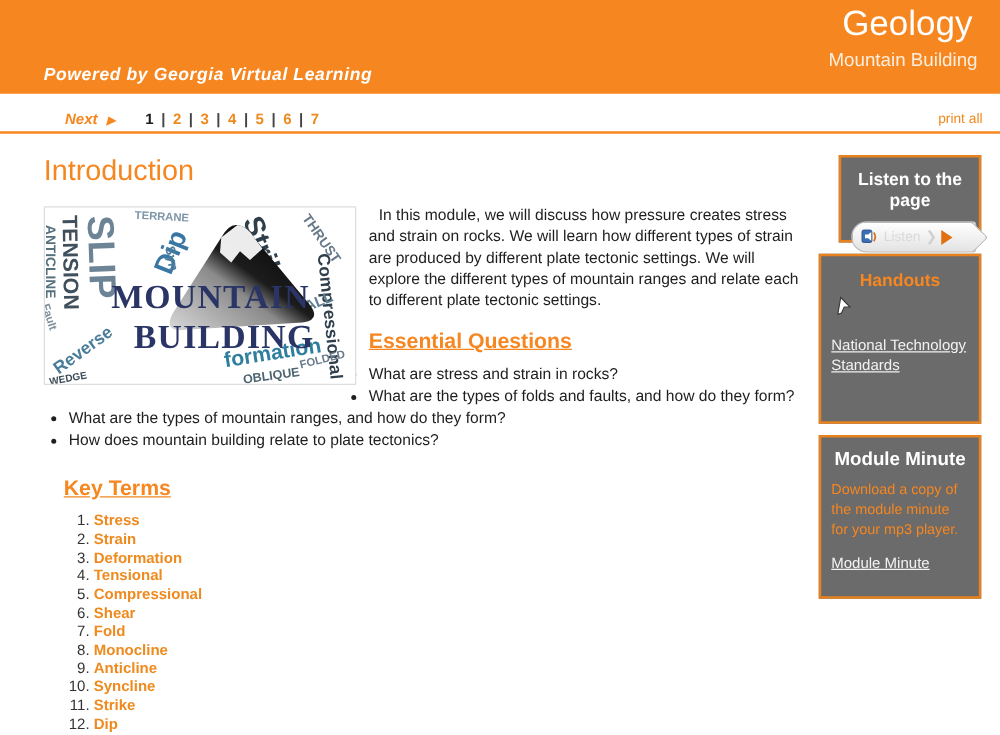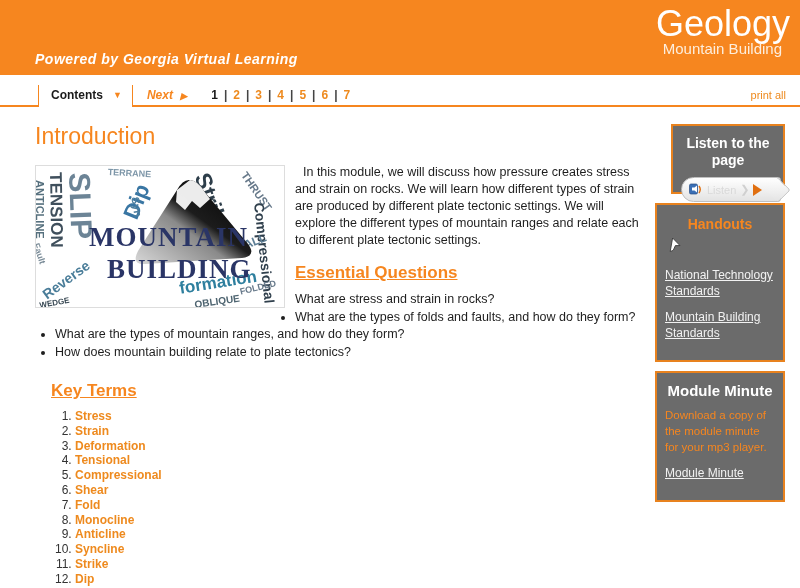--- a/index.html
+++ b/index.html
@@ -15,22 +15,22 @@
     --gray: #6B6B6B;
     --dark: #333333;
   }
 
   
   .header {
     position: relative; height: 75px;
     background: var(--accent);
   }
   .course-title {
-    position: absolute; top: 3px; right: 10px;
-    font-size: 36px; color: #ffffff; font-weight: 400;
+    position: absolute; top: 3px; right: 22px;
+    font-size: 28px; color: #ffffff; font-weight: 400;
   }
   .module-title {
     position: absolute; top: 40px; right: 18px;
     font-size: 15px; color: #fdeedd;
   }
   .powered-by {
     position: absolute; left: 35px; bottom: 8px;
     font-size: 14px; color: #ffffff;
     font-weight: bold; font-style: italic; letter-spacing: 0.5px;
   }
@@ -167,24 +167,20 @@
 </head>
 <body>
 
 <div class="header">
   <div class="course-title">Geology</div>
   <div class="module-title">Mountain Building</div>
   <div class="powered-by">Powered by Georgia Virtual Learning</div>
 </div>
 
 <div class="navbar">
-  <div class="contents-tab">
-    <span class="contents-label">Contents</span>
-    <span class="caret-down">▼</span>
-  </div>
   <span class="next-link">
     <span>Next</span>
     <span class="caret-right">▶</span>
   </span>
   <span class="nav-pages" id="nav-pages">
       <span class="page current">1</span>
       <span class="sep">|</span>
       <span class="page">2</span>
       <span class="sep">|</span>
       <span class="page">3</span>
@@ -287,21 +283,20 @@
 
     <div class="sbox handouts-box">
       <div class="sbox-title-orange">Handouts</div>
       <div class="cursor-wrap">
         <svg width="15" height="17" viewBox="0 0 15 17">
           <path d="M3.2 15.5 L5.6 2 L13 9.6 L8.4 9.6 L6.2 14.4 Z" fill="#ffffff" stroke="#3a3a3a" stroke-width="0.9"></path>
         </svg>
       </div>
       <div id="handout-links">
           <a class="slink">National Technology Standards</a>
-          <a class="slink">Mountain Building Standards</a>
         </div>
     </div>
 
     <div class="sbox mm-box">
       <div class="sbox-title-white">Module Minute</div>
       <div class="mm-desc">Download a copy of the module minute for your mp3 player.</div>
       <a class="slink">Module Minute</a>
     </div>
 
   </div>

